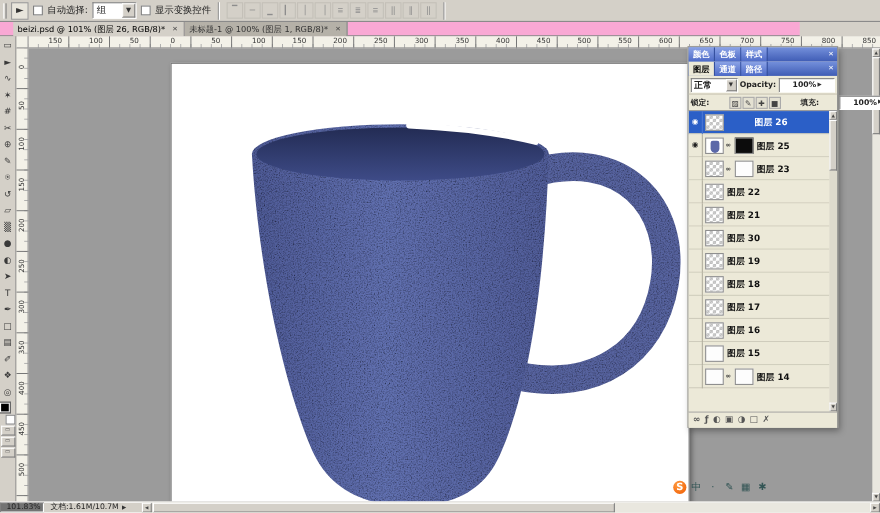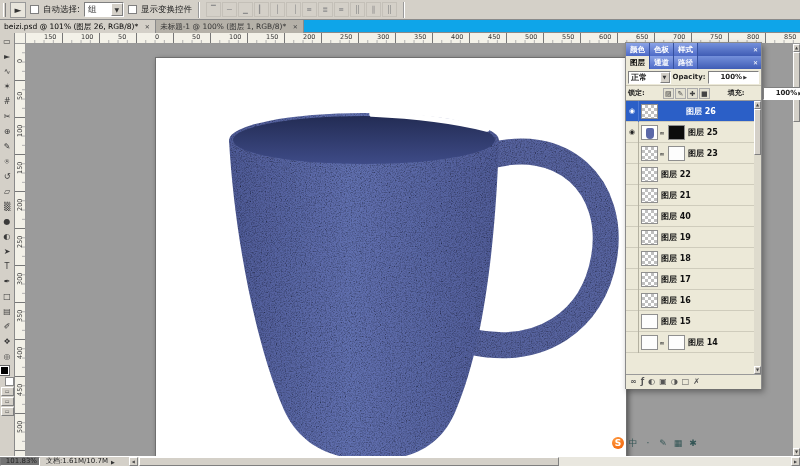--- a/index.html
+++ b/index.html
@@ -11,21 +11,21 @@
   .toolicon{width:16px;height:16px;background:#e8e5dc;border:1px solid #9a9a9a;text-align:center;line-height:14px;font-size:9px;color:#333;}
   .cb{width:9px;height:9px;background:#fff;border:1px solid #7f7f7f;}
   .optlabel{font-size:8.5px;white-space:nowrap;}
   .combo{display:flex;align-items:center;height:15px;background:#fff;border:1px solid;border-color:#7f7f7f #fff #fff #7f7f7f;}
   .combo .val{padding:0 3px;font-size:8.5px;min-width:26px;}
   .dd{width:12px;height:13px;background:#d4d0c8;border:1px solid;border-color:#fff #7f7f7f #7f7f7f #fff;font-size:6px;text-align:center;line-height:11px;color:#333;}
   .sep{width:2px;height:16px;border-left:1px solid #9a9a9a;border-right:1px solid #fff;margin:0 2px;}
   #align-buttons{display:flex;gap:1px;}
   .opt-btn{width:15px;height:15px;text-align:center;line-height:14px;font-size:8px;color:#8d8d8d;border:1px solid #c4c0b8;font-family:"DejaVu Sans Mono",monospace;}
   
-  #doc-tabs{position:absolute;left:0;top:20px;width:800px;height:13px;background:#0ea5e9;border-bottom:1px solid #8a8a8a;display:flex;}
+  #doc-tabs{position:absolute;left:0;top:20px;width:727px;height:13px;background:#f9a8d4;border-bottom:1px solid #8a8a8a;display:flex;padding-left:12px;}
   .doc-tab{display:flex;align-items:center;height:13px;padding:0 4px;font-size:7.5px;background:#b5b1a8;border-right:1px solid #8a8a8a;white-space:nowrap;color:#333;}
   .doc-tab.active{background:#d4d0c8;color:#000;}
   .doc-tab-label{overflow:hidden;}
   .doc-close{margin-left:5px;font-size:6px;color:#444;width:8px;text-align:center;}
   
   #toolbox{position:absolute;left:0;top:33px;width:15px;height:423px;background:#d4d0c8;border-right:1px solid #8a8a8a;display:flex;flex-direction:column;align-items:center;padding-top:1px;}
   .tool-btn{width:14px;height:15px;text-align:center;line-height:15px;font-size:8px;color:#3a3a3a;}
   #swatches{position:relative;width:14px;height:20px;margin-top:2px;}
   #fg-swatch{position:absolute;left:0;top:0;width:9px;height:9px;background:#000;border:1px solid #fff;outline:1px solid #666;}
   #bg-swatch{position:absolute;right:0;bottom:0;width:9px;height:9px;background:#fff;border:1px solid #888;}
@@ -317,21 +317,21 @@
             <span class="lname">图层 22</span>
           </div>
           <div class="layer-row">
             <div class="eye-box"></div>
             <div class="thumb checker"></div>
             <span class="lname">图层 21</span>
           </div>
           <div class="layer-row">
             <div class="eye-box"></div>
             <div class="thumb checker"></div>
-            <span class="lname">图层 40</span>
+            <span class="lname">图层 30</span>
           </div>
           <div class="layer-row">
             <div class="eye-box"></div>
             <div class="thumb checker"></div>
             <span class="lname">图层 19</span>
           </div>
           <div class="layer-row">
             <div class="eye-box"></div>
             <div class="thumb checker"></div>
             <span class="lname">图层 18</span>

